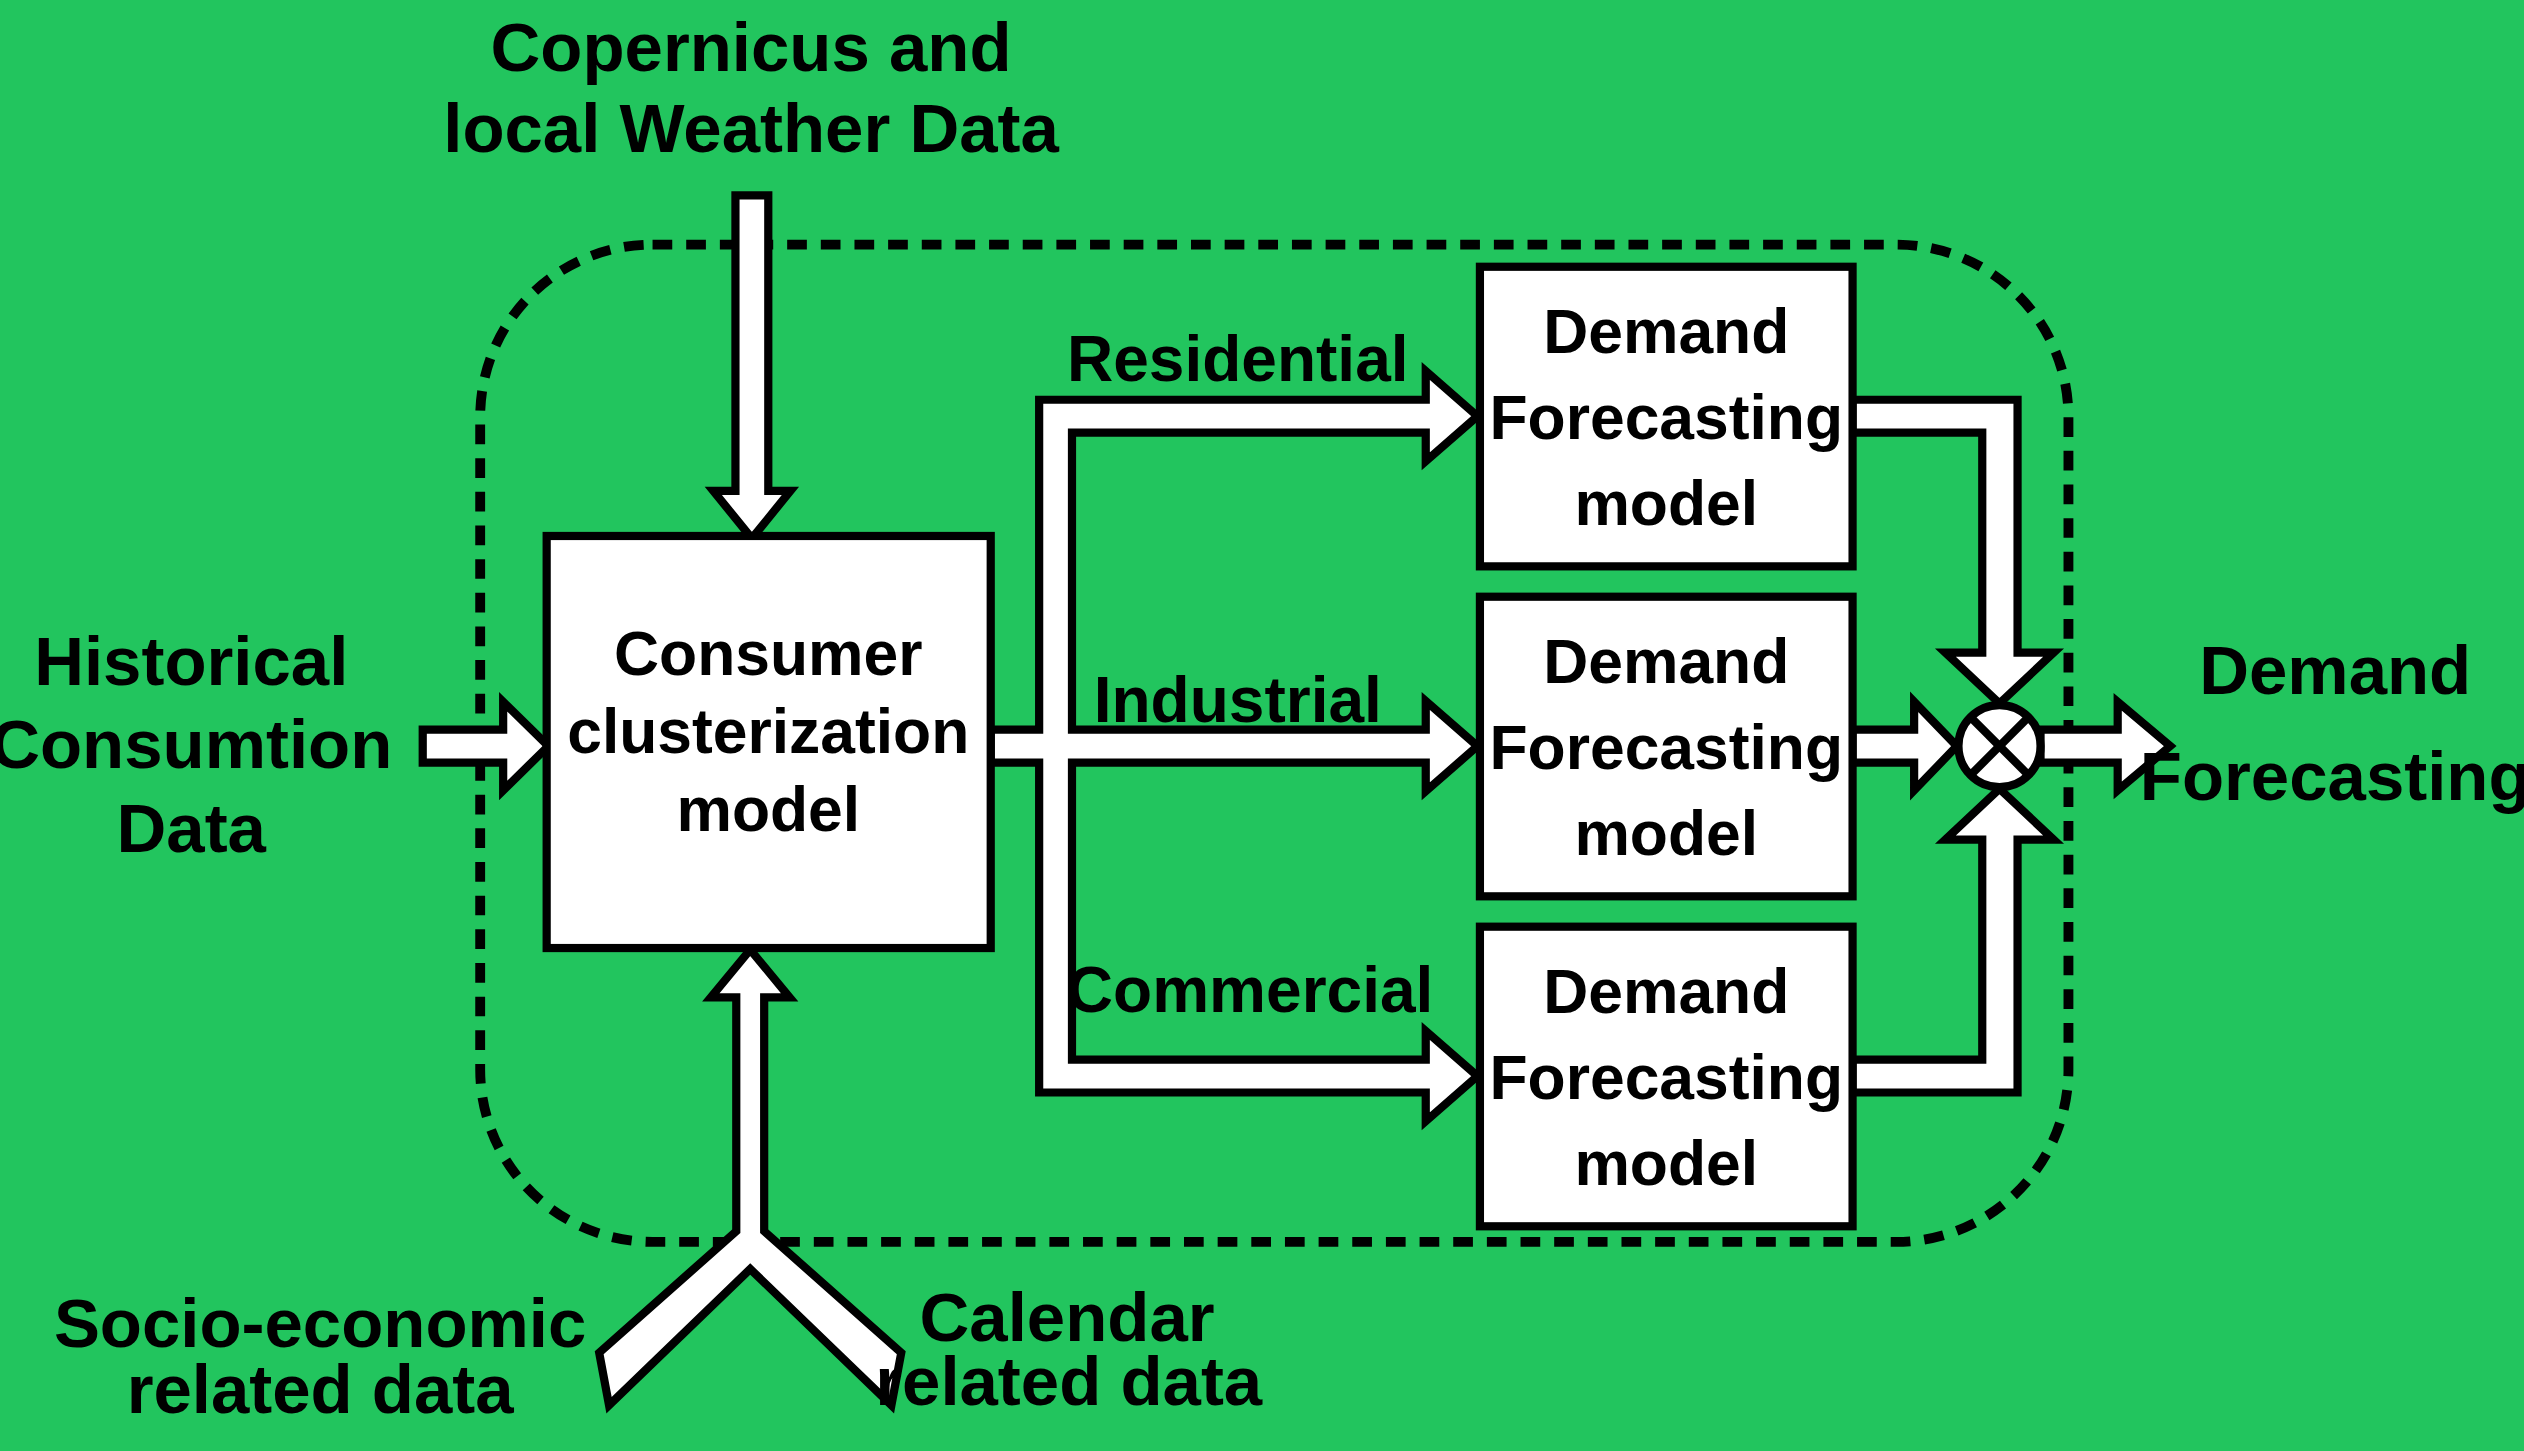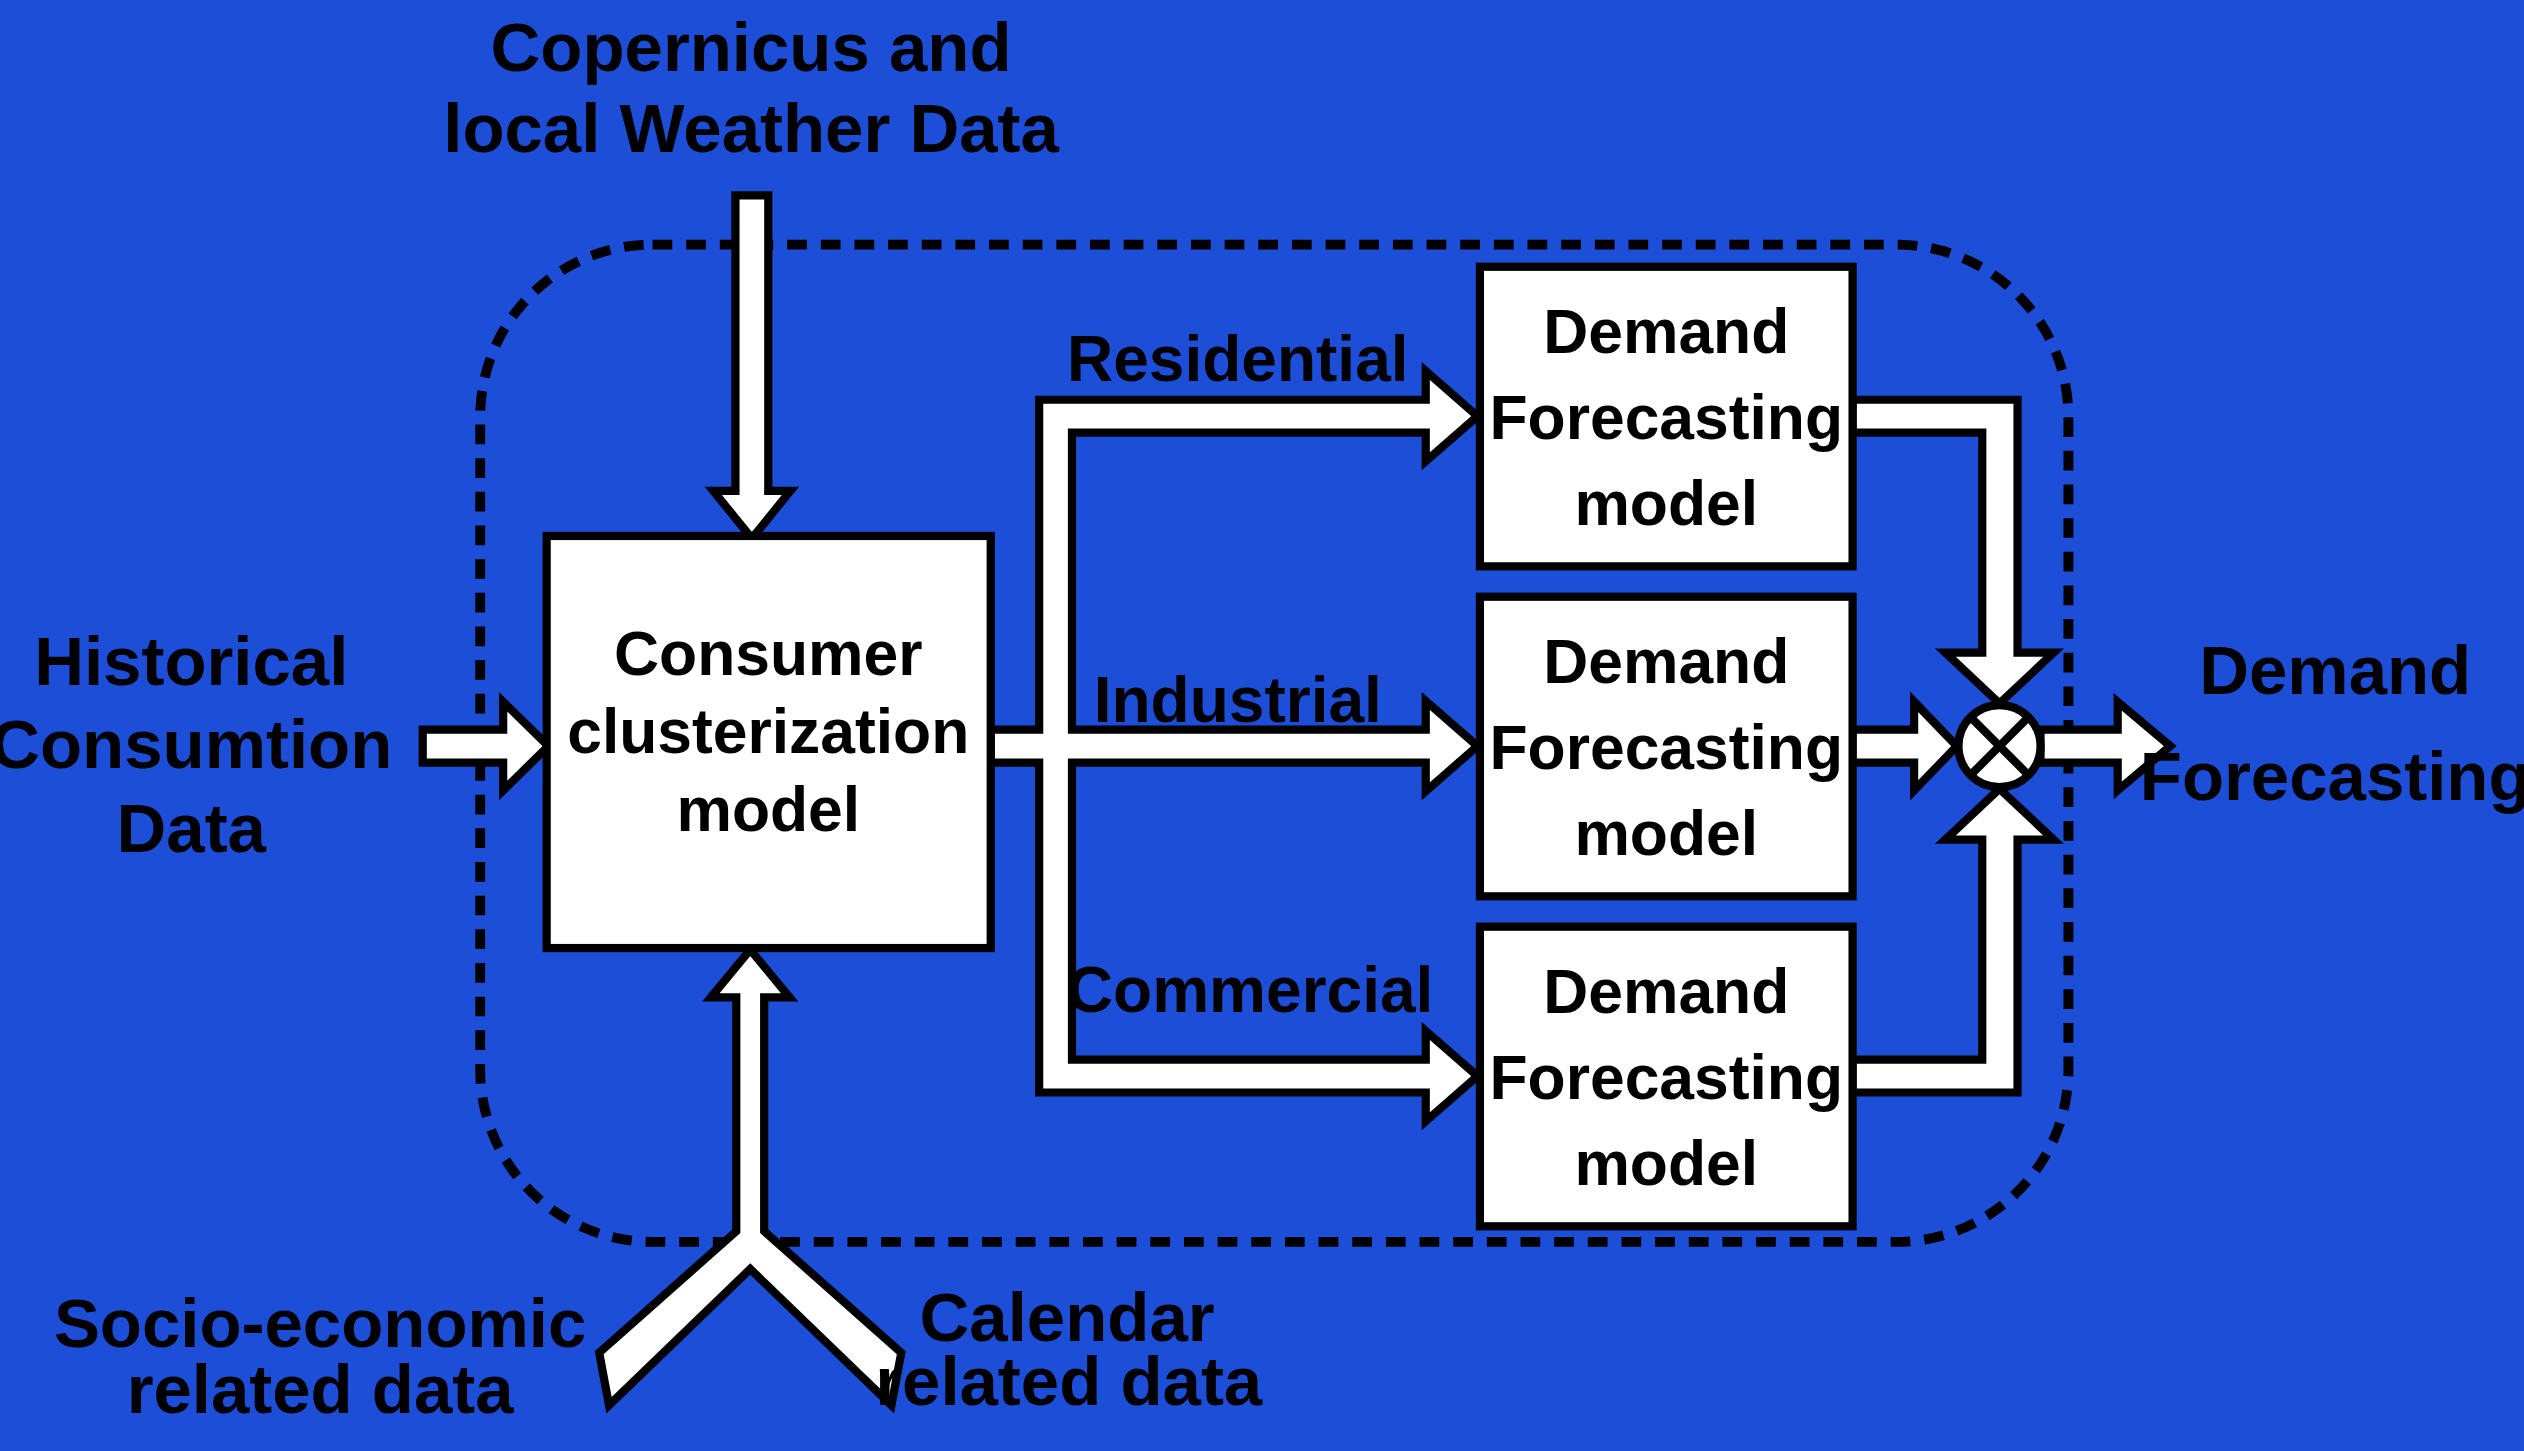--- a/index.html
+++ b/index.html
@@ -4,21 +4,21 @@
 <style>
   html, body {
     margin: 0;
     padding: 0;
     background: #ffffff;
   }
   .stage {
     width: 100%;
     max-width: 2525px;
     margin: 0 auto;
-    background: #1d4ed8;
+    background: #22c55e;
   }
   svg {
     display: block;
     width: 100%;
     height: auto;
     font-family: "Liberation Sans", "DejaVu Sans", sans-serif;
   }
   .ink-stroke {
     fill: #ffffff;
     stroke: #000000;

